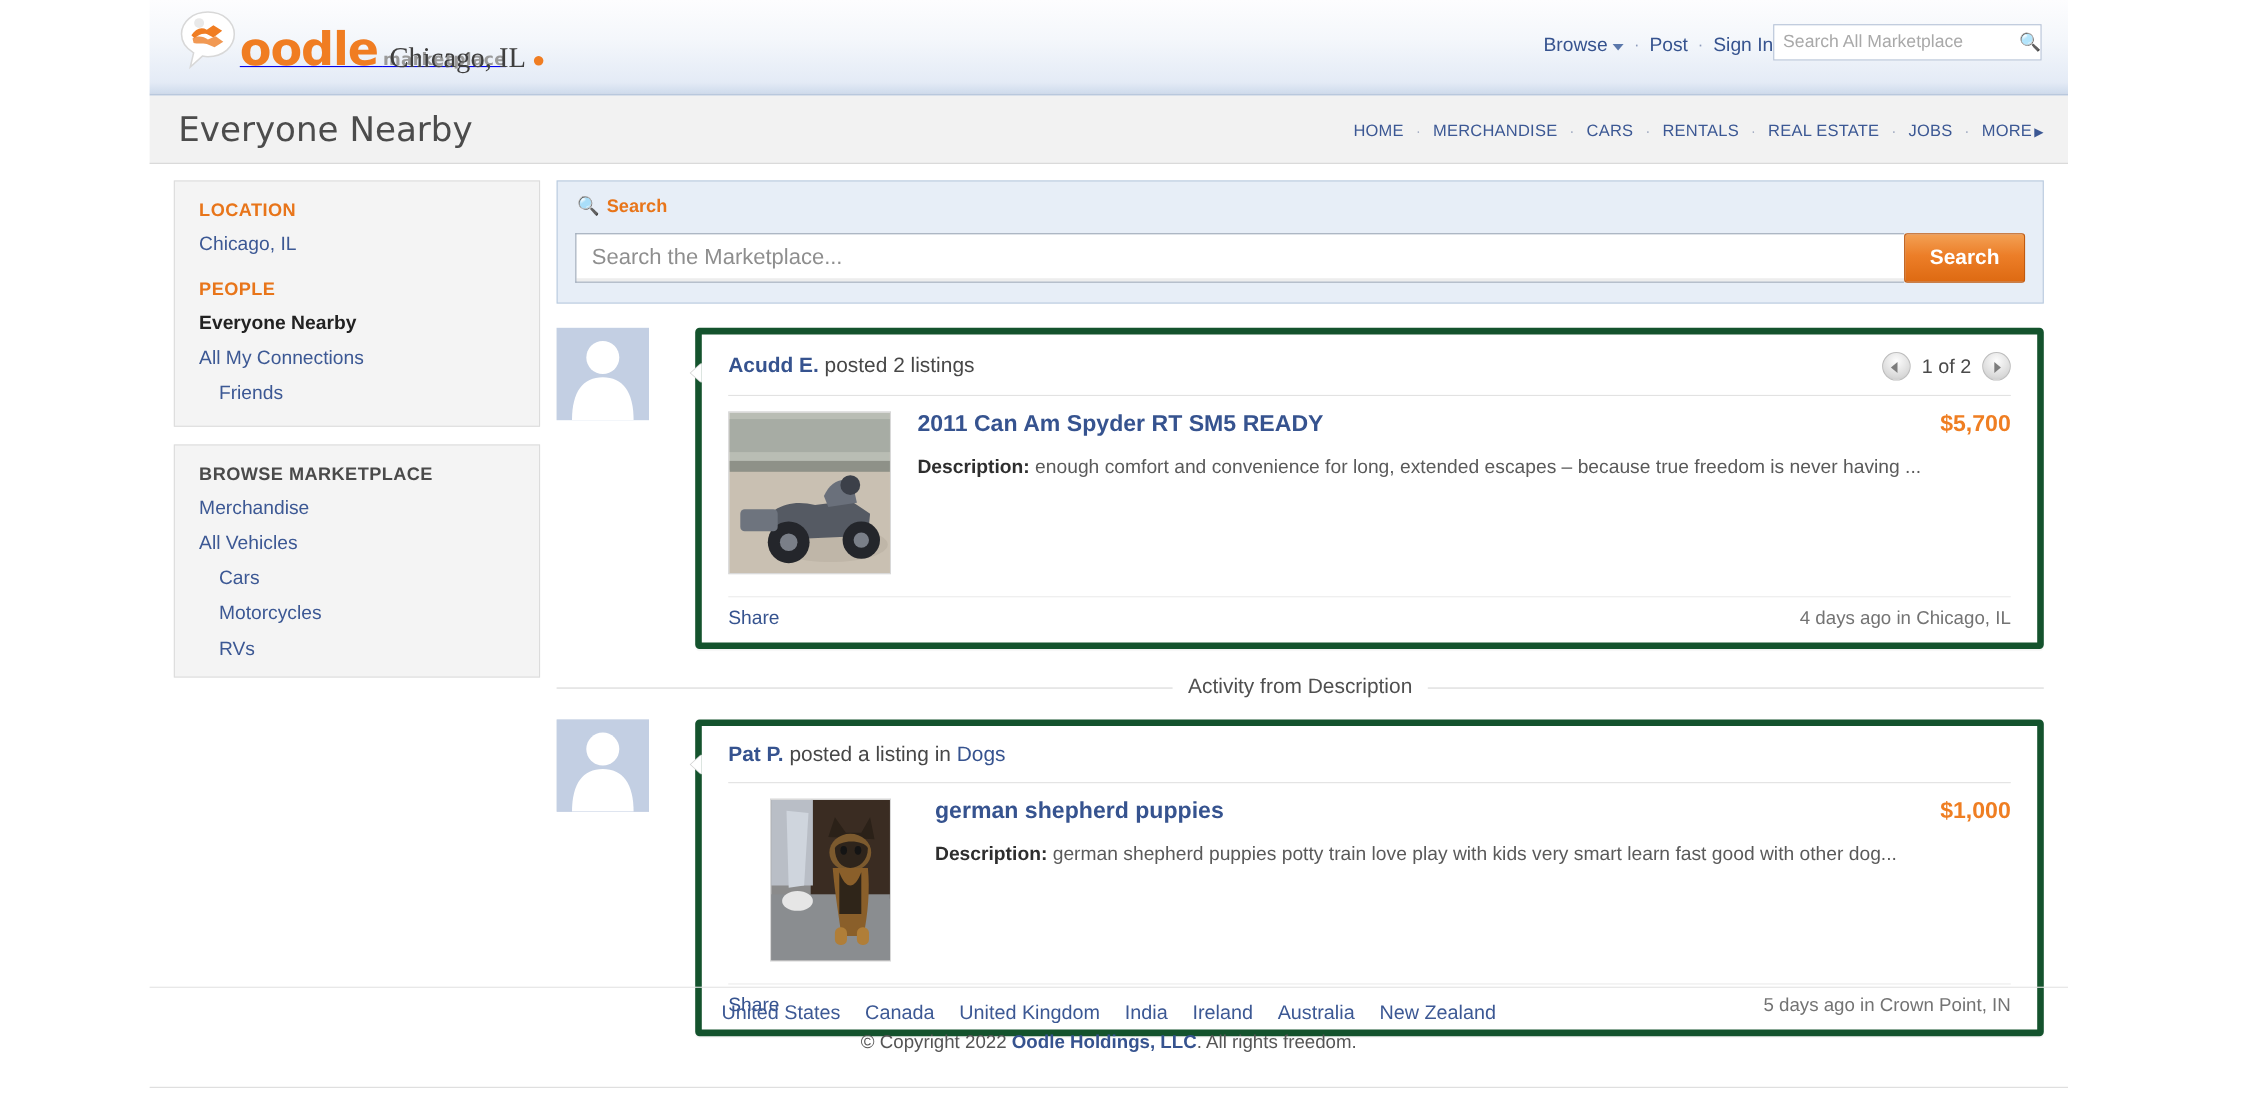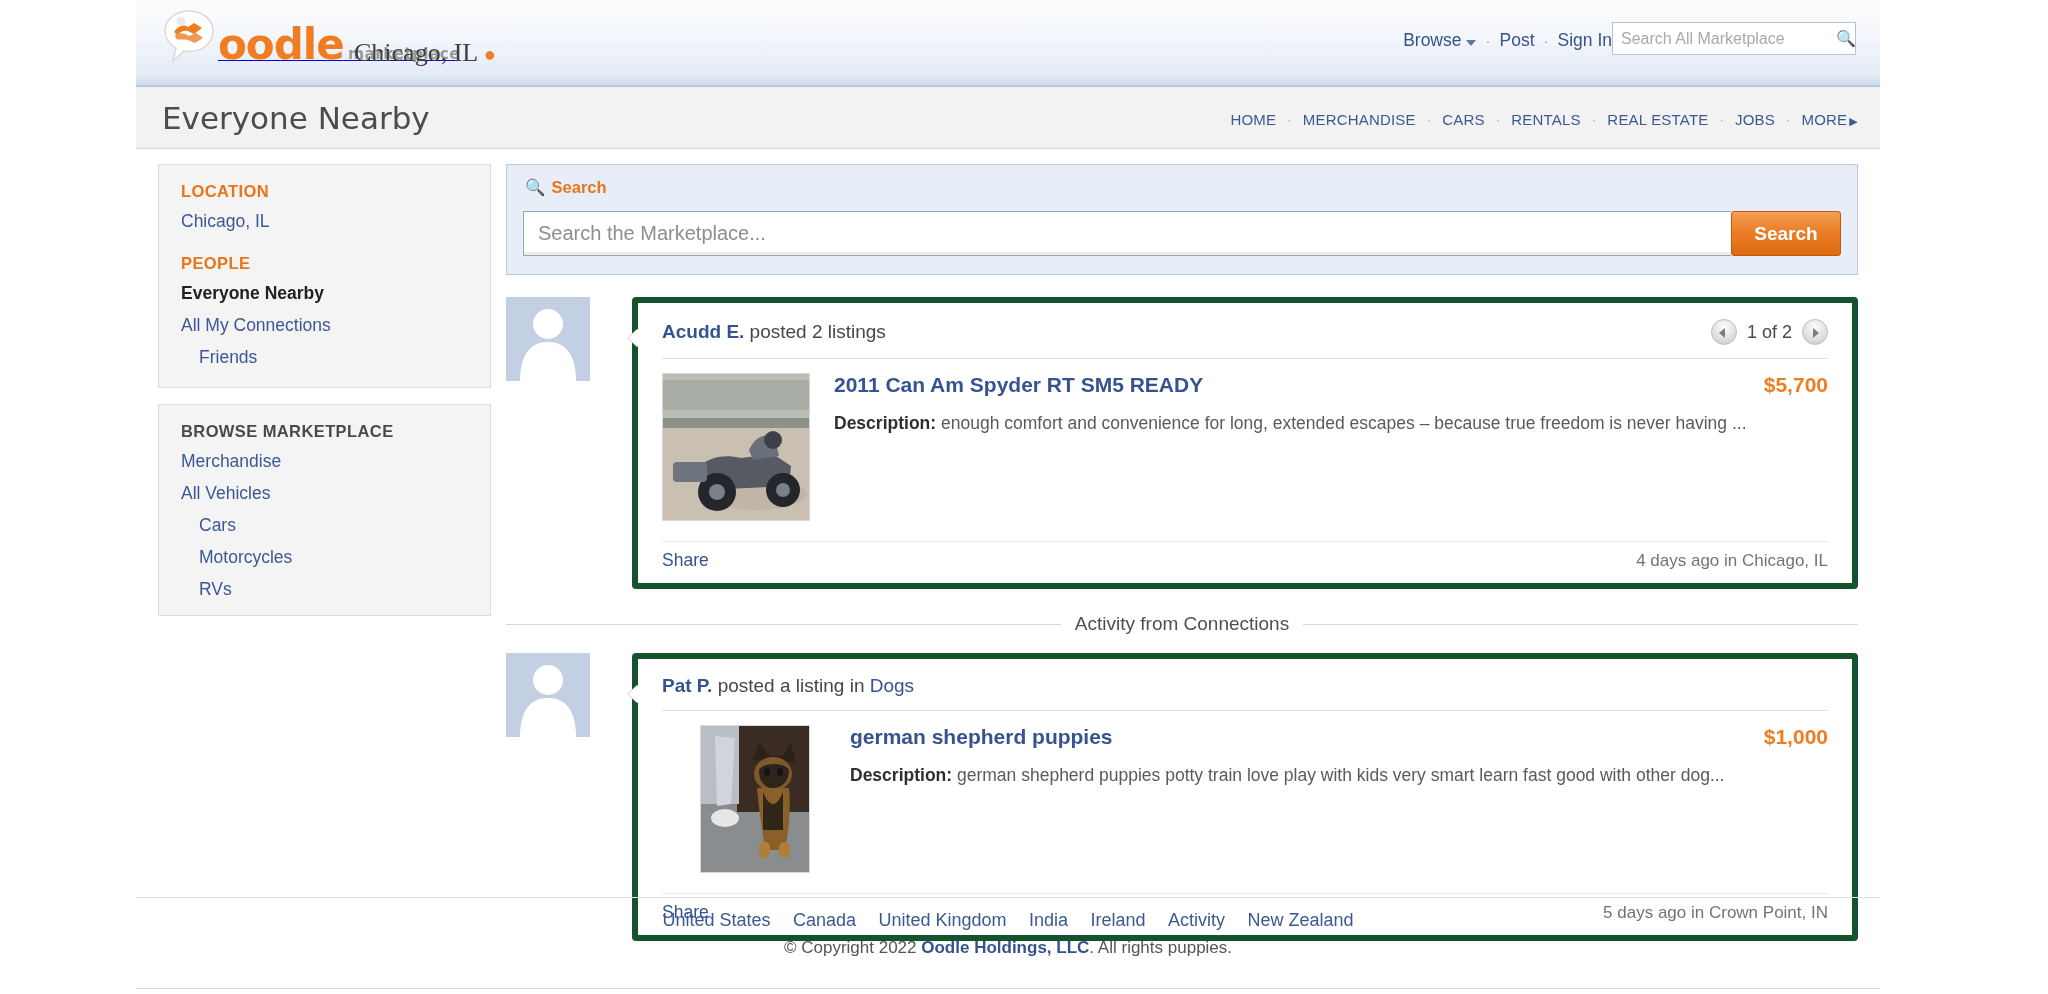--- a/index.html
+++ b/index.html
@@ -375,21 +375,21 @@
           </div>
           <div class="bub-foot">
             <a href="#">Share</a>
             <span class="meta">4 days ago in Chicago, IL</span>
           </div>
         </div>
       </div>
 
       <div class="divider-label">
         <span class="line"></span>
-        <span>Activity from Connections</span>
+        <span>Activity from Description</span>
         <span class="line"></span>
       </div>
 
       <div class="activity">
         <div class="avatar">
           <svg width="84" height="84" viewBox="0 0 84 84">
             <rect width="84" height="84" fill="#c3cfe3"></rect>
             <circle cx="42" cy="27" r="15" fill="#ffffff"></circle>
             <path d="M42 45 C24 45 14 58 14 84 L70 84 C70 58 60 45 42 45 Z" fill="#ffffff"></path>
           </svg>
@@ -441,22 +441,22 @@
     </div>
   </div>
 
   <div class="footer">
     <div class="footer-row">
       <a href="#">United States</a>
       <a href="#">Canada</a>
       <a href="#">United Kingdom</a>
       <a href="#">India</a>
       <a href="#">Ireland</a>
-      <a href="#">Activity</a>
+      <a href="#">Australia</a>
       <a href="#">New Zealand</a>
     </div>
     <div class="footer-copy">
-      <span>© Copyright 2022 </span><a href="#">Oodle Holdings, LLC</a><span>. All rights puppies.</span>
+      <span>© Copyright 2022 </span><a href="#">Oodle Holdings, LLC</a><span>. All rights freedom.</span>
     </div>
   </div>
 
   <div class="bottom-rule"></div>
 </div>
 
 </body></html>

